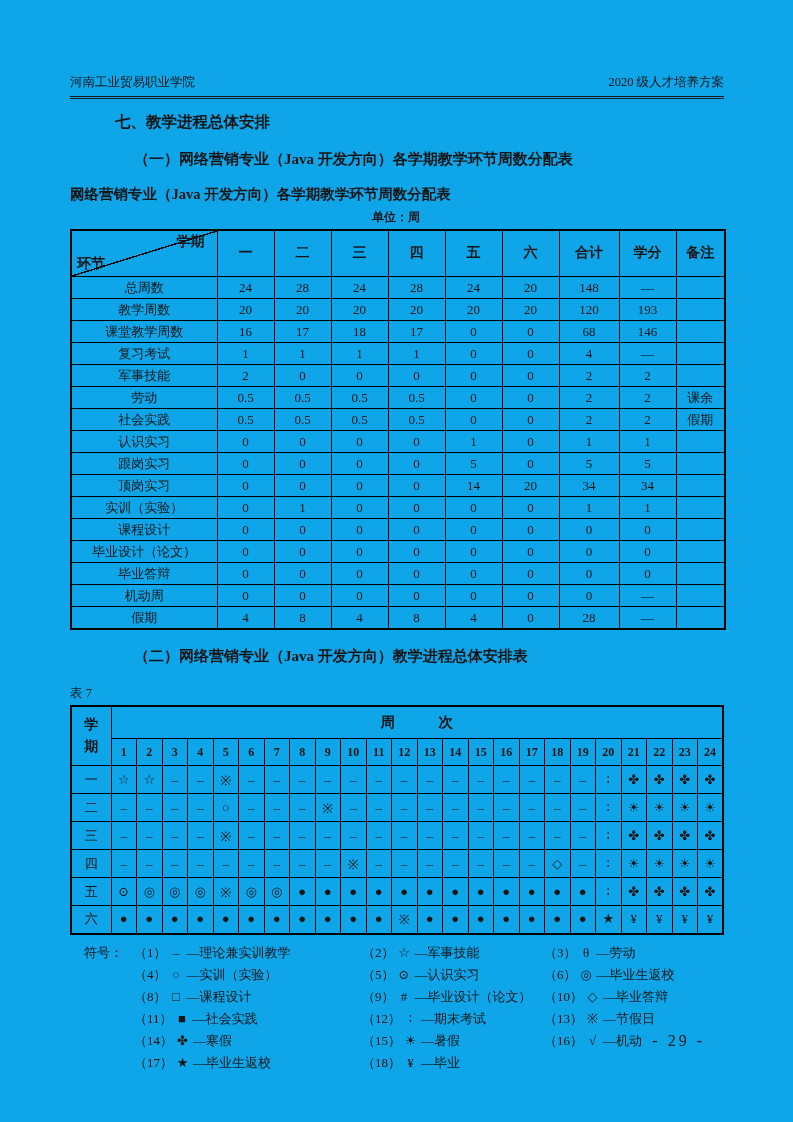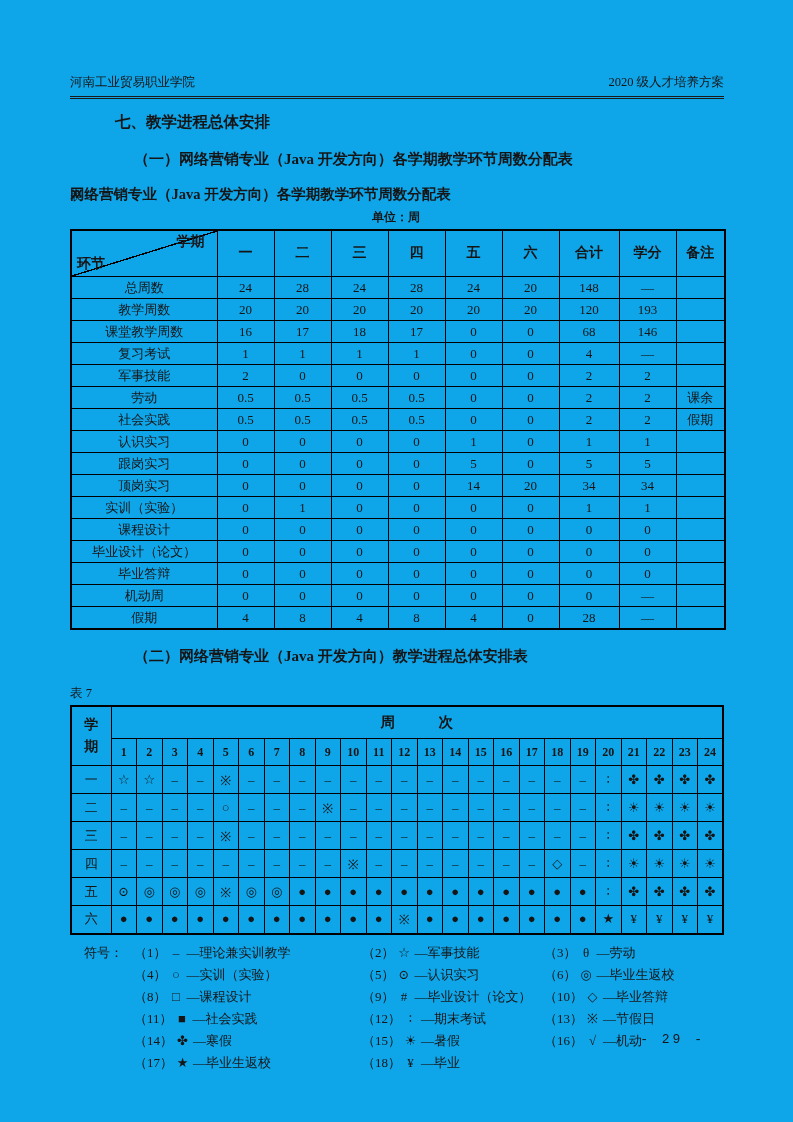--- a/index.html
+++ b/index.html
@@ -41,21 +41,21 @@
   #table7 td.sem { font-size:13px; }
   .vert { display:inline-block; width:1.05em; word-break:break-all; line-height:1.55; font-weight:bold; font-size:14px; }
 
   
   .legend { display:flex; margin:10px 0 0 14px; font-size:13px; line-height:16.5px; }
   .legend-prefix { width:50px; flex:none; }
   .legend-grid { flex:1; display:grid; grid-template-columns:228px 182px 1fr; row-gap:5.5px; }
   .legend-item { white-space:nowrap; }
   .legend-item .sym { display:inline-block; min-width:13px; text-align:center; margin:0 4px 0 3px; }
 
-  .page-number { position:absolute; top:1032px; right:88px; font-size:13px; letter-spacing:3px;font-family:Liberation Mono, monospace; }
+  .page-number { position:absolute; top:1032px; right:88px; font-size:16px; letter-spacing:3px; }
 </style>
 </head>
 <body>
 
 <div class="page">
 
   <div class="doc-header">
     <span>河南工业贸易职业学院</span>
     <span>2020 级人才培养方案</span>
   </div>

